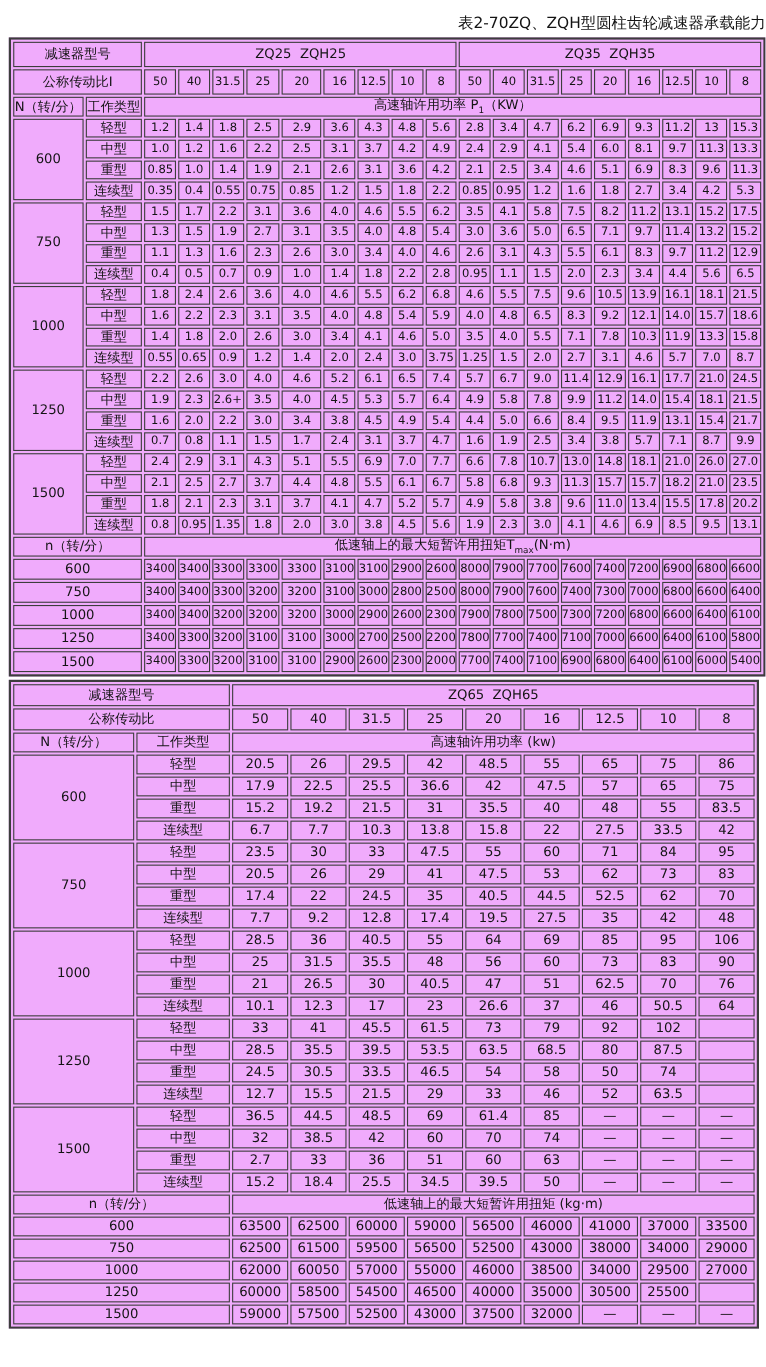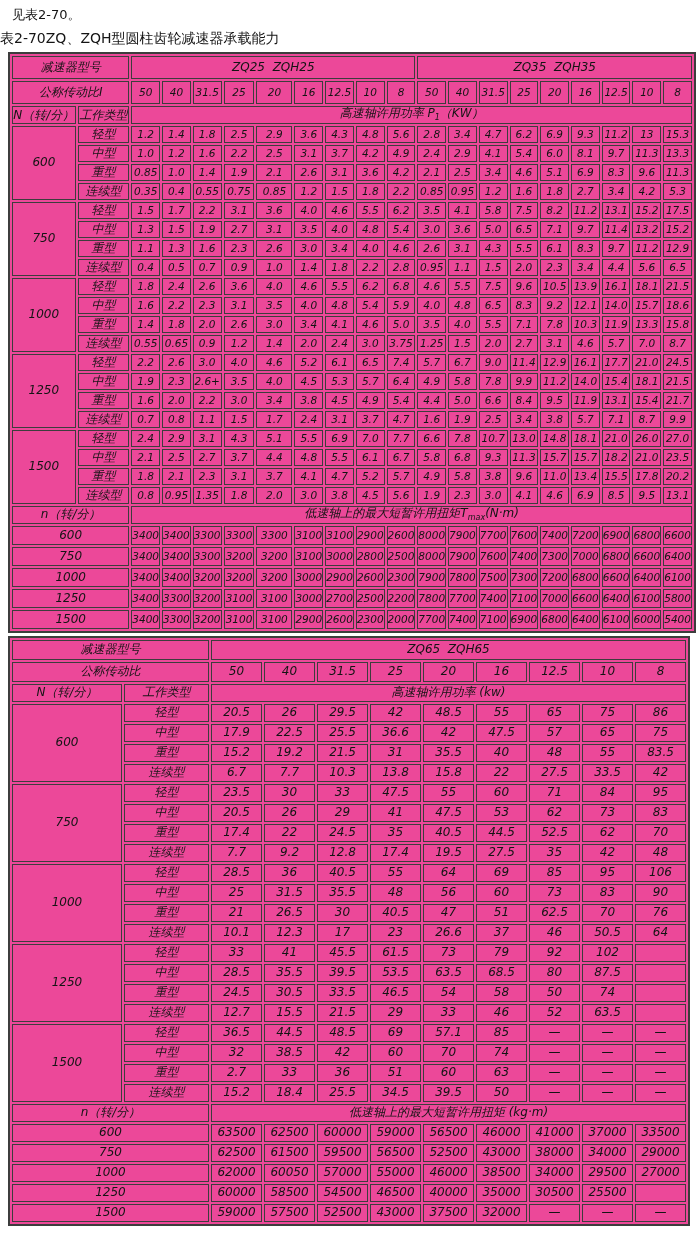--- a/index.html
+++ b/index.html
@@ -1,42 +1,41 @@
 <!DOCTYPE html>
 <html><head>
 <meta charset="utf-8">
 <style>
   html,body{margin:0;padding:0;background:#ffffff;}
   body{width:696px;color:#141414;font-family:"DejaVu Sans",sans-serif;}
   .page{padding-top:6px;}
   .intro{padding-left:12px;font-size:13px;line-height:18px;}
-  .title{text-align:left;font-size:14px;margin:6px 0 4px 0;}
+  .title{text-align:right;font-size:14px;margin:6px 0 4px 0;}
   table.t{border-collapse:separate;border-spacing:2px;border:2px solid #3d3d3d;
-          margin-left:8px;table-layout:fixed;background:#ec4899;font-style:italic;}
+          margin-left:8px;table-layout:fixed;background:#f0abfc;}
   table.t td{border:1px solid #3d3d3d;text-align:center;vertical-align:middle;
              padding:0;font-size:12px;line-height:1.05;overflow:hidden;
              font-family:"DejaVu Sans",sans-serif;}
   td.pre{white-space:pre;margin-top:32px;}
   #t1 tr{height:17px;}
   #t1 tr.hd{height:23px;}
   #t1 tr.hd3{height:17px;}
   #t1 tr.trow{height:19px;}
   #t1 td.num{font-size:10.5px;}
   #t2 tr{height:18px;}
   #t2 tr.hd{height:20px;}
   #t2 td.num{font-size:12px;}
   sub{font-size:8px;}
   .gap{height:3px;}
 </style>
 </head>
 <body>
 
 <div class="page">
   <div class="intro">
-    <div>见表2-70。</div>
   </div>
   <div class="title">表2-70ZQ、ZQH型圆柱齿轮减速器承载能力</div>
   <table id="t1" class="t">
       <colgroup>
         <col style="width: 64px;">
         <col style="width: 52px;">
         <col style="width: 22px;">
         <col style="width: 21px;">
         <col style="width: 21px;">
         <col style="width: 31px;">
@@ -856,21 +855,21 @@
           <td class="num">63.5</td>
           <td class="num"></td>
         </tr>
         <tr class="drow">
           <td rowspan="4">1500</td>
           <td>轻型</td>
           <td class="num">36.5</td>
           <td class="num">44.5</td>
           <td class="num">48.5</td>
           <td class="num">69</td>
-          <td class="num">57.1</td>
+          <td class="num">61.4</td>
           <td class="num">85</td>
           <td class="num">—</td>
           <td class="num">—</td>
           <td class="num">—</td>
         </tr>
         <tr class="drow">
           <td>中型</td>
           <td class="num">32</td>
           <td class="num">38.5</td>
           <td class="num">42</td>

